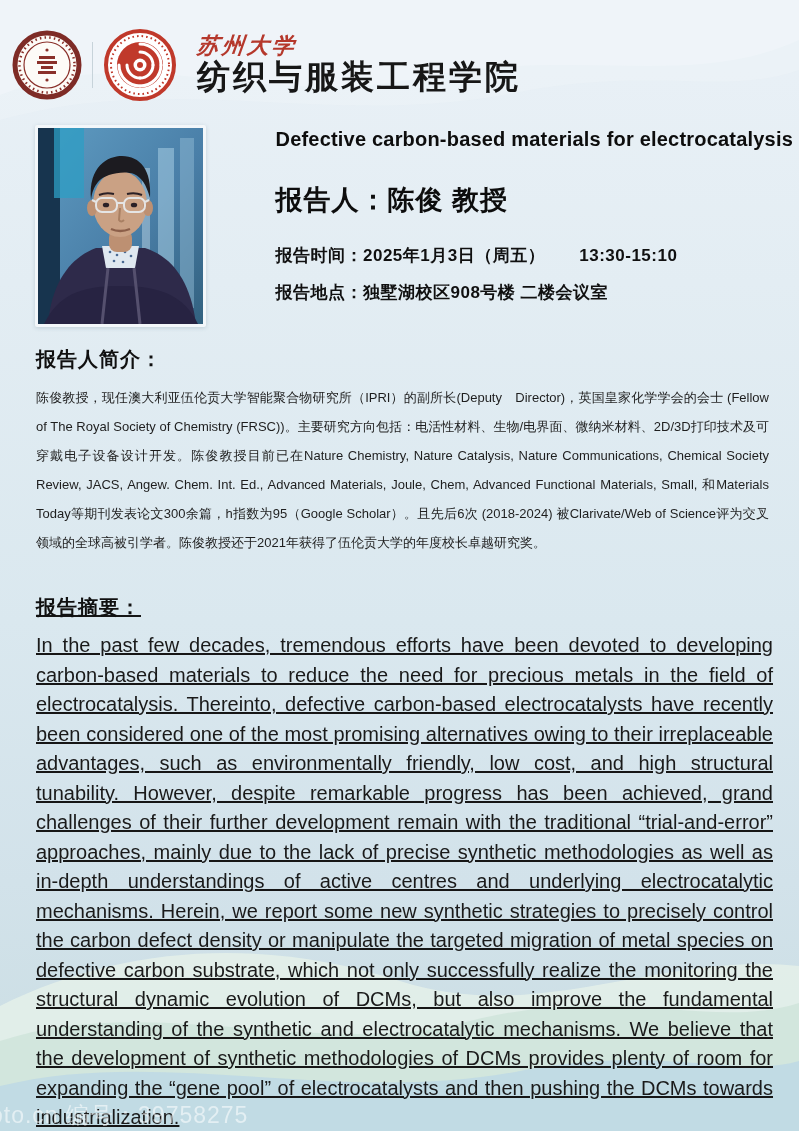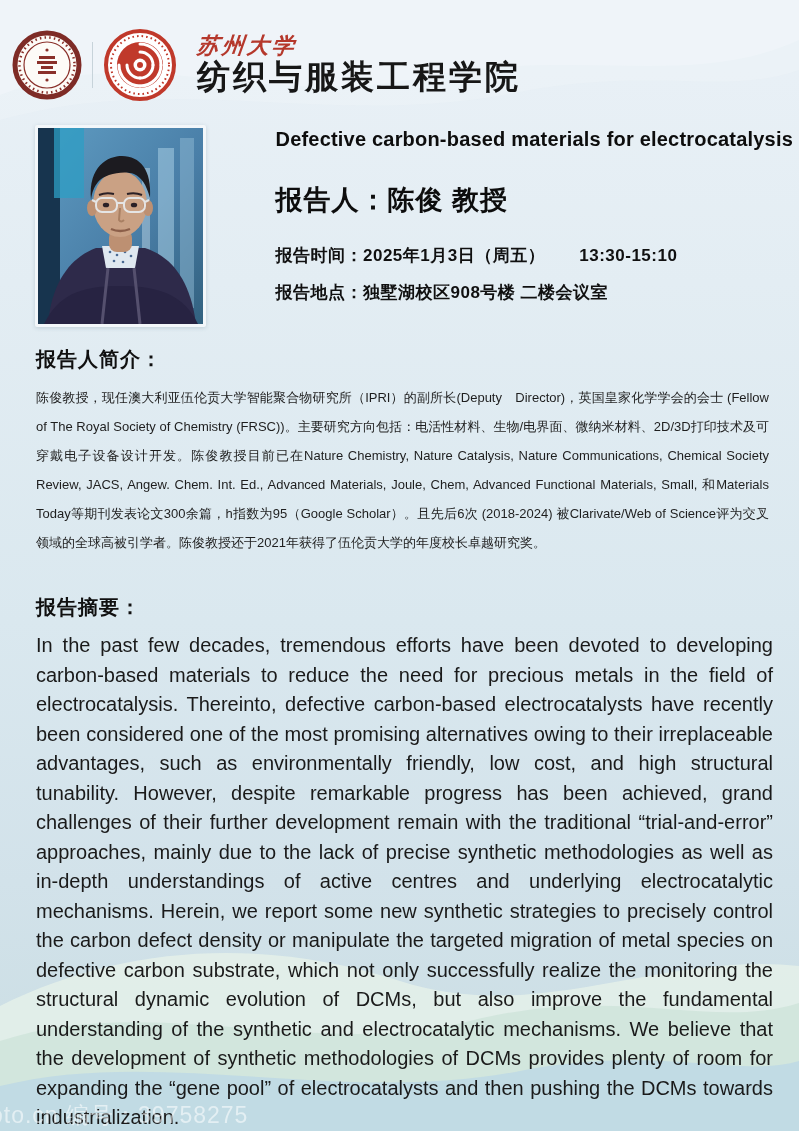--- a/index.html
+++ b/index.html
@@ -46,21 +46,21 @@
     font-size:20px;font-weight:800;color:#0d0d0d;
     letter-spacing:.2px;white-space:nowrap;margin:0;
   }
   .speaker-line{font-size:27px;font-weight:800;color:#0d0d0d;margin-top:31px;letter-spacing:1px;}
   .info-line{font-size:17px;font-weight:700;color:#101010;margin-top:26px;letter-spacing:.5px;}
   .info-line + .info-line{margin-top:14px;}
   .info-gap{display:inline-block;width:34px;}
 
   
   .section-bio{position:absolute;top:346px;left:36px;right:30px;}
-  .section-abs{position:absolute;top:594px;left:36px;right:26px;}
+  .section-abs{position:absolute;top:594px;left:36px;right:26px;text-decoration:underline;}
   .sec-heading{font-size:20px;font-weight:800;color:#101010;letter-spacing:1px;margin:0 0 10px 0;}
   .bio-text{
     font-size:13px;line-height:29px;color:#1e1e1e;
     text-align:justify;margin:0;font-weight:500;
   }
   .abs-text{
     font-size:20px;line-height:29.5px;color:#1a1a1a;
     text-align:justify;margin:4px 0 0 0;
   }
 

